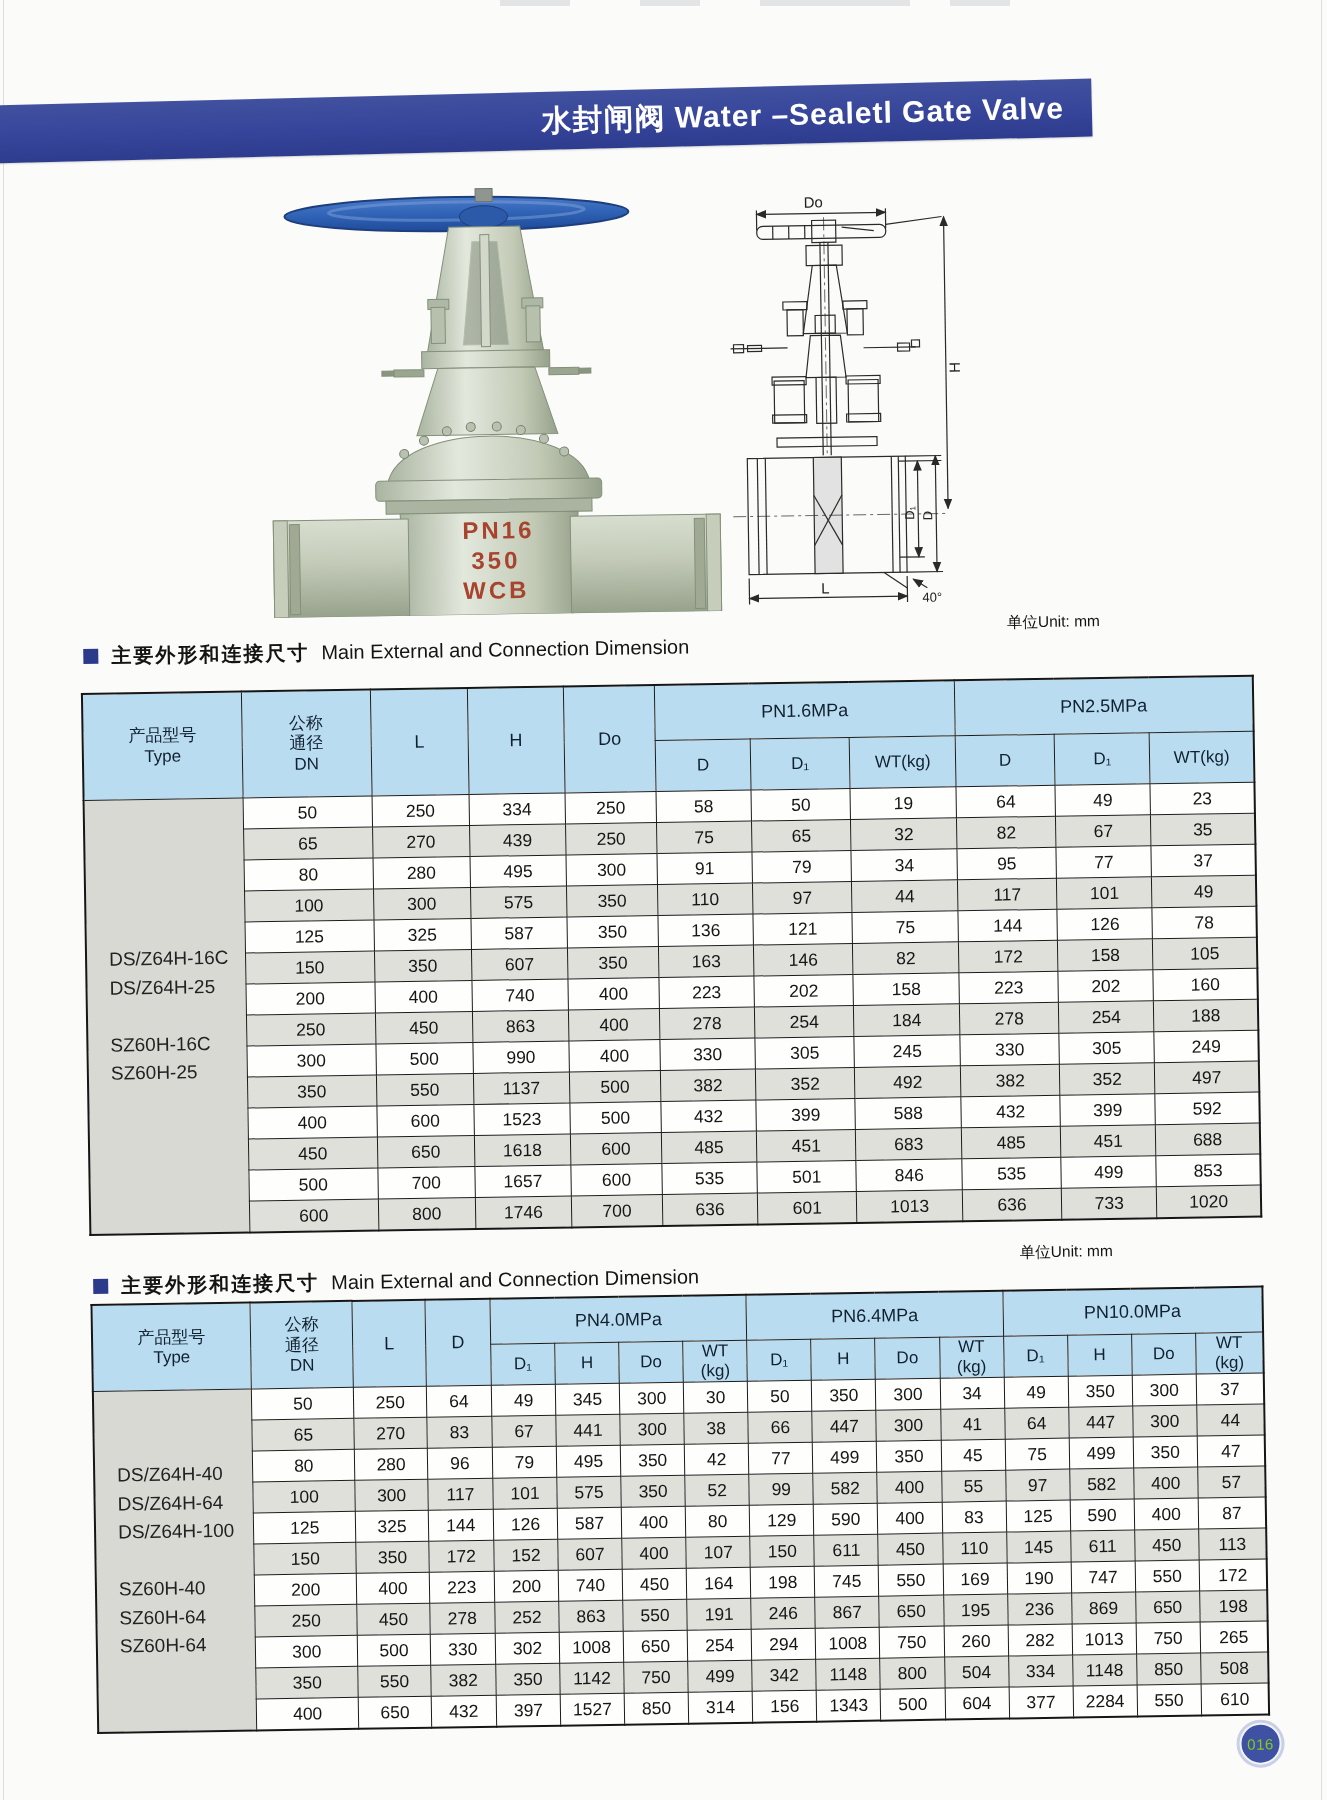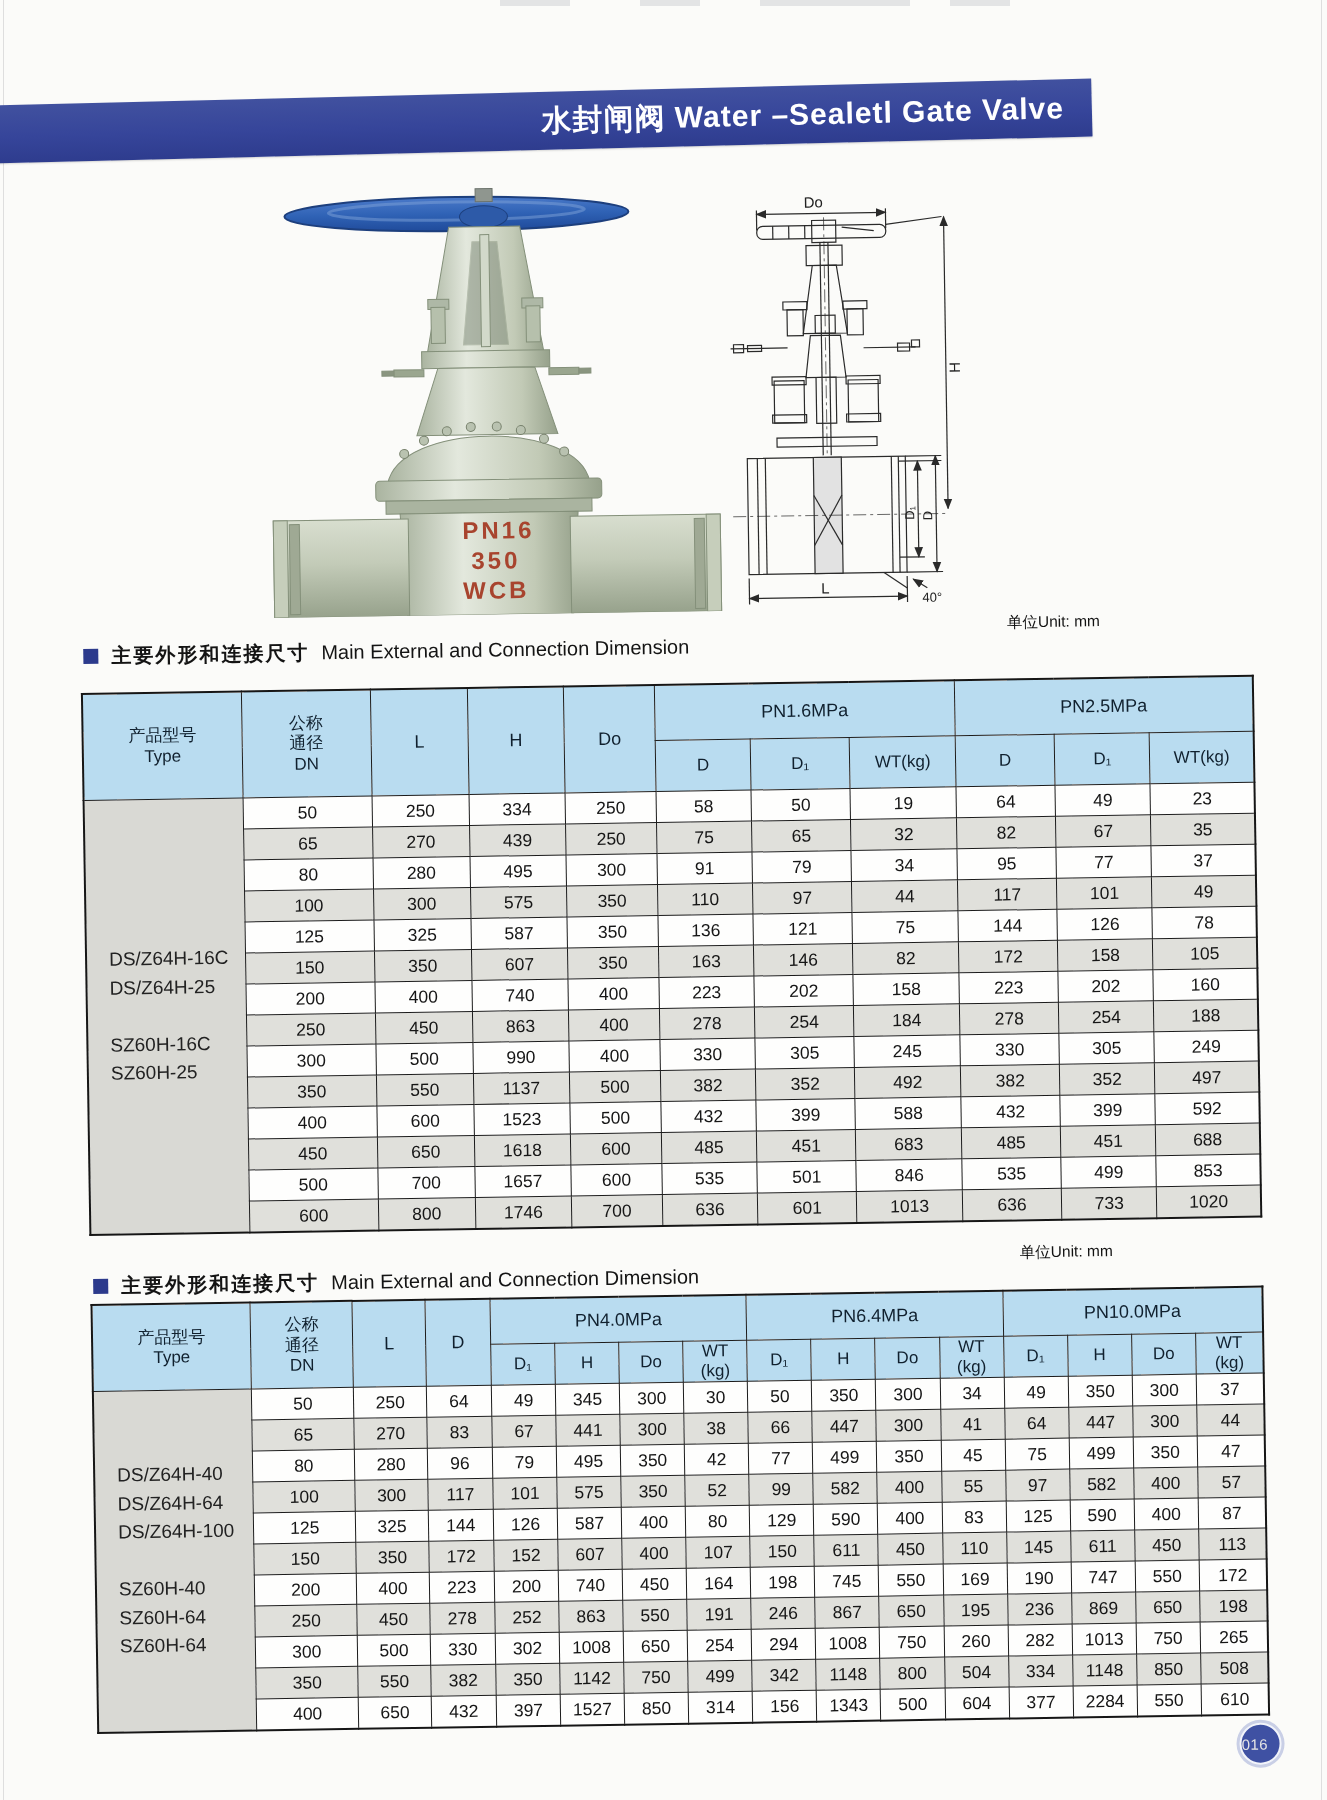--- a/index.html
+++ b/index.html
@@ -47,22 +47,22 @@
   .dimtable td.typecell{background:#d9d9d4;white-space:pre-line;text-align:left;
     padding-left:22px;font-size:19px;line-height:1.5;color:#222;vertical-align:middle;}
   #table1 thead tr:nth-child(1) th{height:54px;}
   #table1 thead tr:nth-child(2) th{height:50px;}
   #table2 thead tr:nth-child(1) th{height:44px;}
   #table2 thead tr:nth-child(2) th{height:38px;}
 
   #page-badge{
     position:absolute;left:1227px;top:1732px;width:38px;height:38px;border-radius:50%;
     background:#3f51a3;border:2px solid #f2f4fa;box-shadow:0 0 0 3px #c9cfe6;
-    display:flex;align-items:center;
-    color:#e5e5e5;font-size:15px;letter-spacing:.5px;
+    display:flex;align-items:center;justify-content:center;
+    color:#84cc16;font-size:15px;letter-spacing:.5px;
   }
 </style>
 </head>
 <body>
 
 <div class="edge-line" style="left:3px"></div>
 <div class="edge-line" style="left:1321px"></div>
 <div class="smudge" style="left:500px;width:70px"></div>
 <div class="smudge" style="left:640px;width:60px"></div>
 <div class="smudge" style="left:760px;width:150px"></div>

